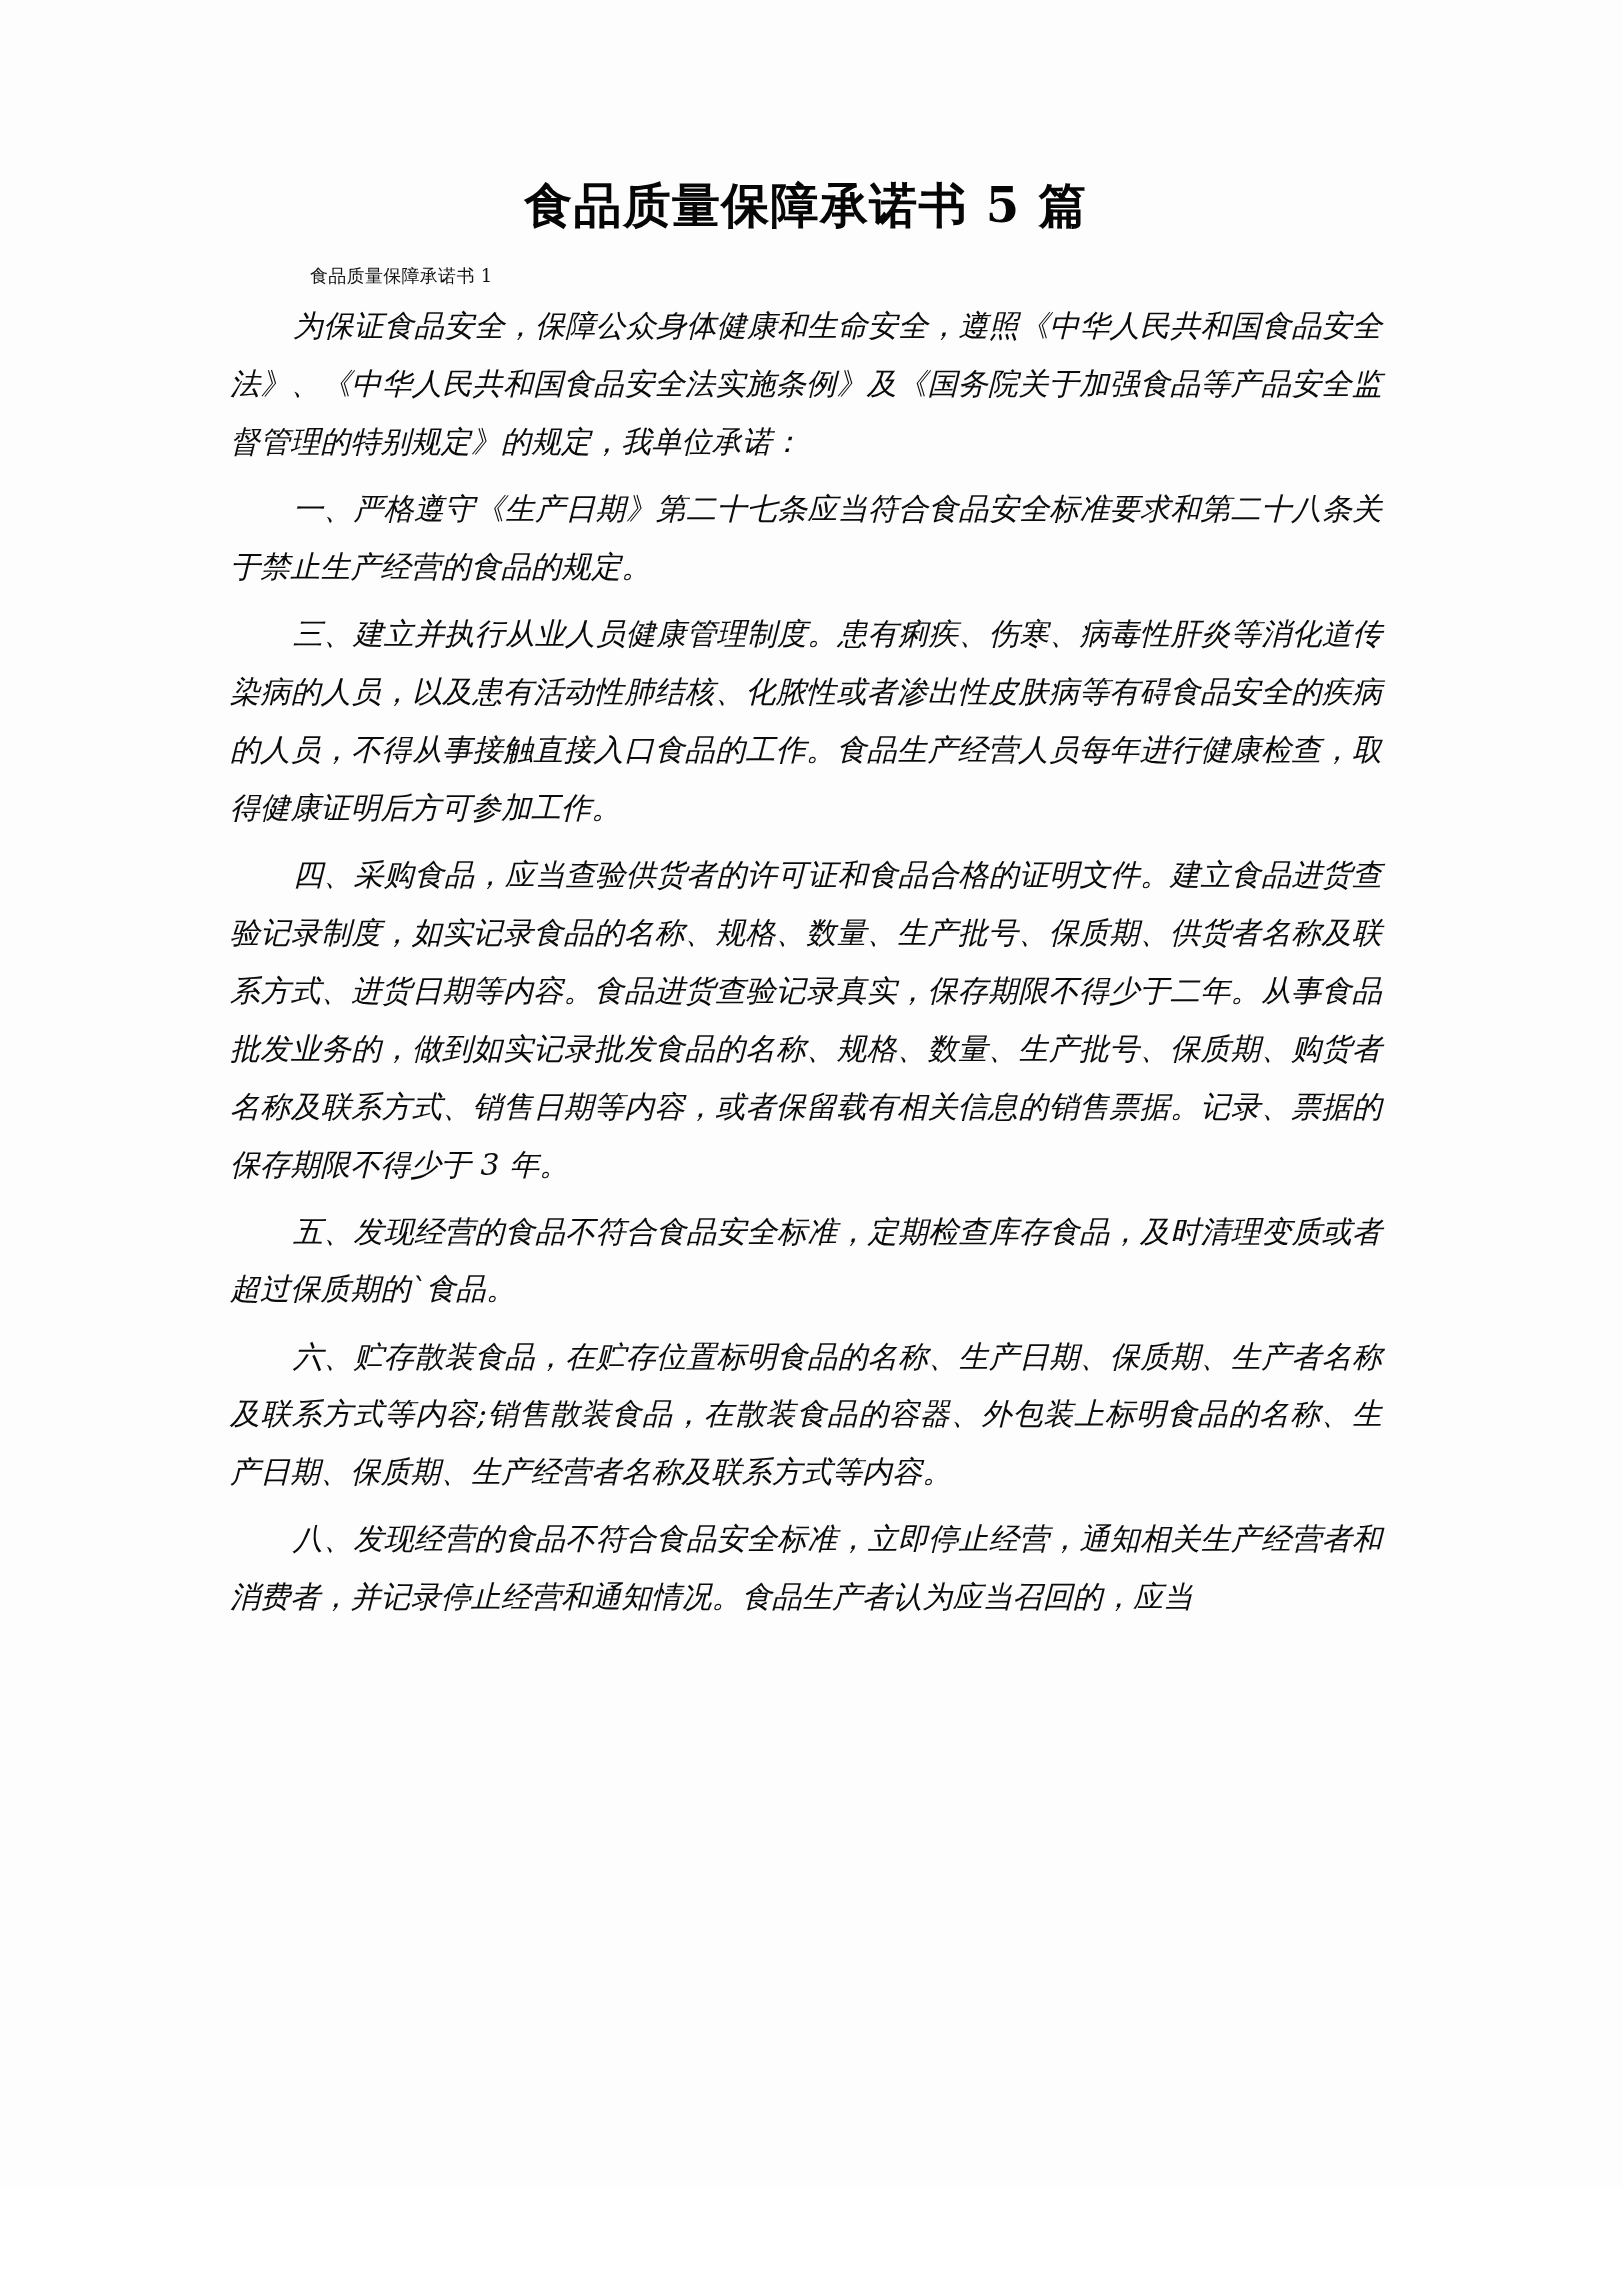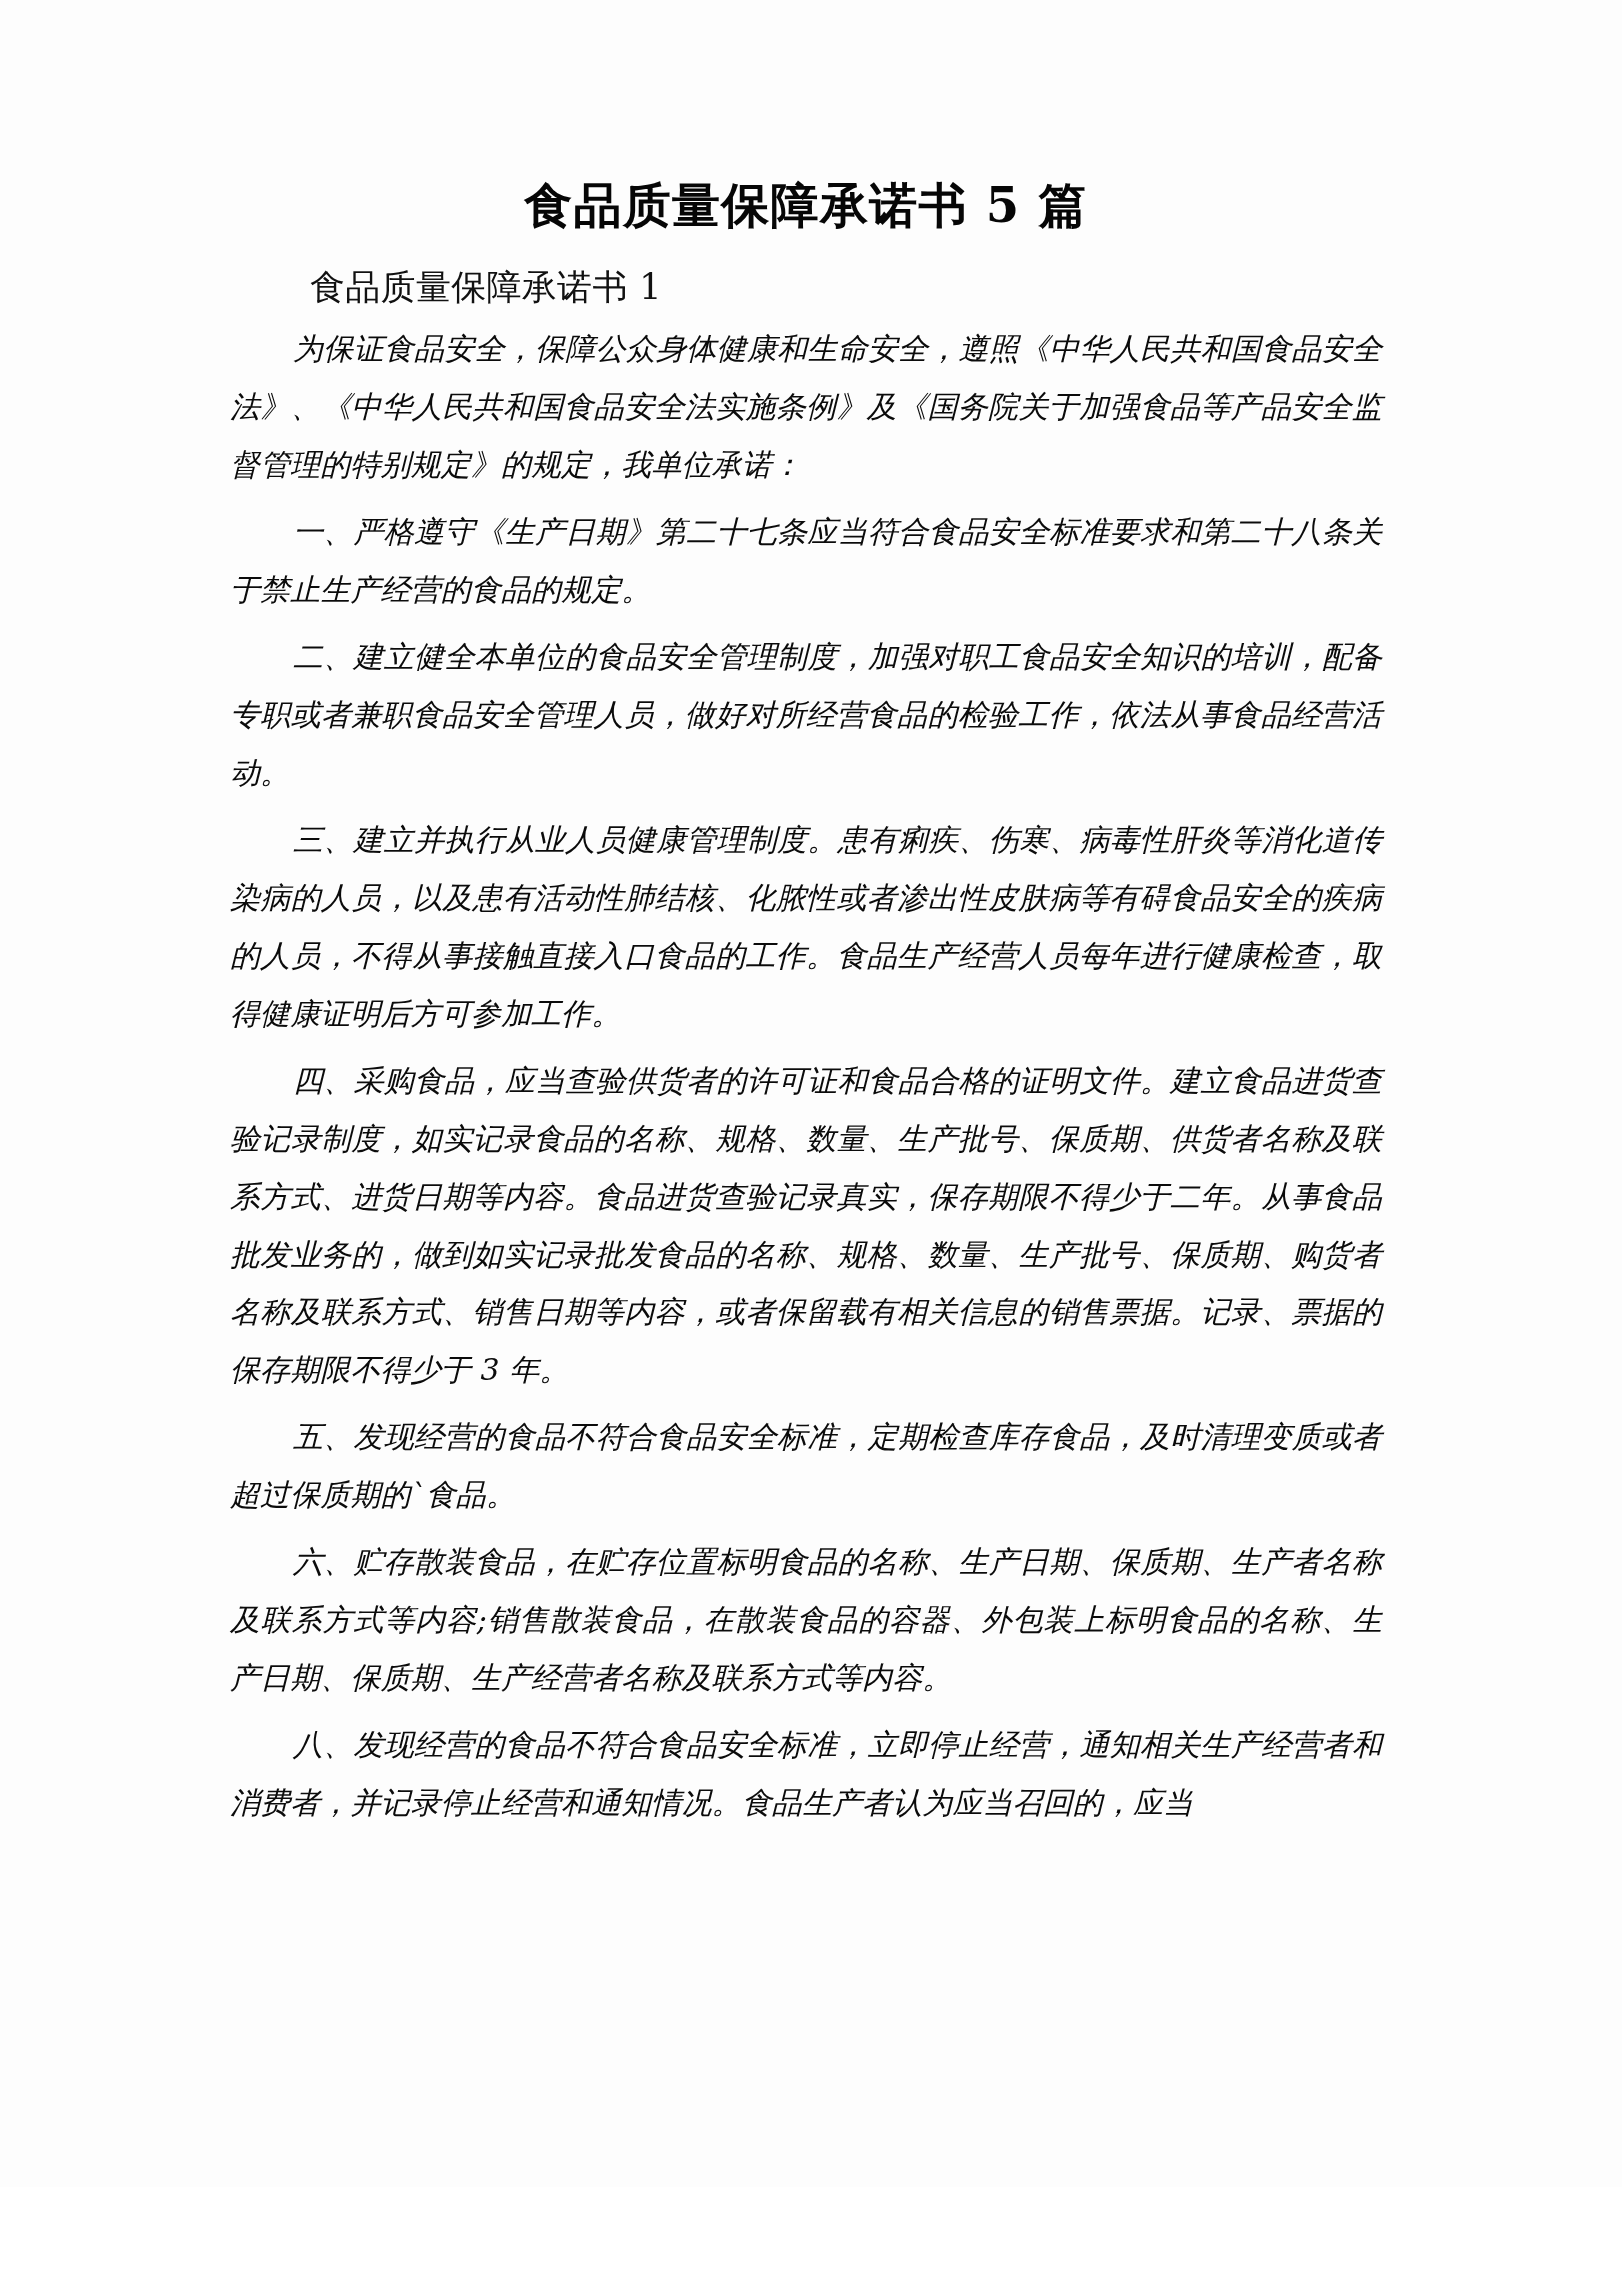--- a/index.html
+++ b/index.html
@@ -28,21 +28,21 @@
     font-weight: bold;
     font-size: 48px;
     line-height: 1.25;
     text-align: center;
     letter-spacing: 1.3px;
     margin: 0;
     padding-top: 175px;
     color: #060606;
   }
   .sub-title {
-    font-size: 35px;
+    font-size: 18px;
     line-height: 1.35;
     margin: 0;
     padding-top: 29px;
     padding-left: 80px;
     letter-spacing: 0.3px;
     color: #111111;
   }
   .para {
     font-size: 30px;
     line-height: 1.93;
@@ -65,21 +65,20 @@
   <div class="content">
 
     <h1 class="doc-title">食品质量保障承诺书 5 篇</h1>
 
     <p class="sub-title">食品质量保障承诺书 1</p>
 
     <p class="para">为保证食品安全，保障公众身体健康和生命安全，遵照《中华人民共和国食品安全法》、《中华人民共和国食品安全法实施条例》及《国务院关于加强食品等产品安全监督管理的特别规定》的规定，我单位承诺：</p>
 
     <p class="para">一、严格遵守《生产日期》第二十七条应当符合食品安全标准要求和第二十八条关于禁止生产经营的食品的规定。</p>
 
-    <p class="para">二、建立健全本单位的食品安全管理制度，加强对职工食品安全知识的培训，配备专职或者兼职食品安全管理人员，做好对所经营食品的检验工作，依法从事食品经营活动。</p>
 
     <p class="para">三、建立并执行从业人员健康管理制度。患有痢疾、伤寒、病毒性肝炎等消化道传染病的人员，以及患有活动性肺结核、化脓性或者渗出性皮肤病等有碍食品安全的疾病的人员，不得从事接触直接入口食品的工作。食品生产经营人员每年进行健康检查，取得健康证明后方可参加工作。</p>
 
     <p class="para">四、采购食品，应当查验供货者的许可证和食品合格的证明文件。建立食品进货查验记录制度，如实记录食品的名称、规格、数量、生产批号、保质期、供货者名称及联系方式、进货日期等内容。食品进货查验记录真实，保存期限不得少于二年。从事食品批发业务的，做到如实记录批发食品的名称、规格、数量、生产批号、保质期、购货者名称及联系方式、销售日期等内容，或者保留载有相关信息的销售票据。记录、票据的保存期限不得少于 3 年。</p>
 
     <p class="para">五、发现经营的食品不符合食品安全标准，定期检查库存食品，及时清理变质或者超过保质期的`食品。</p>
 
     <p class="para">六、贮存散装食品，在贮存位置标明食品的名称、生产日期、保质期、生产者名称及联系方式等内容;销售散装食品，在散装食品的容器、外包装上标明食品的名称、生产日期、保质期、生产经营者名称及联系方式等内容。</p>
 
 

